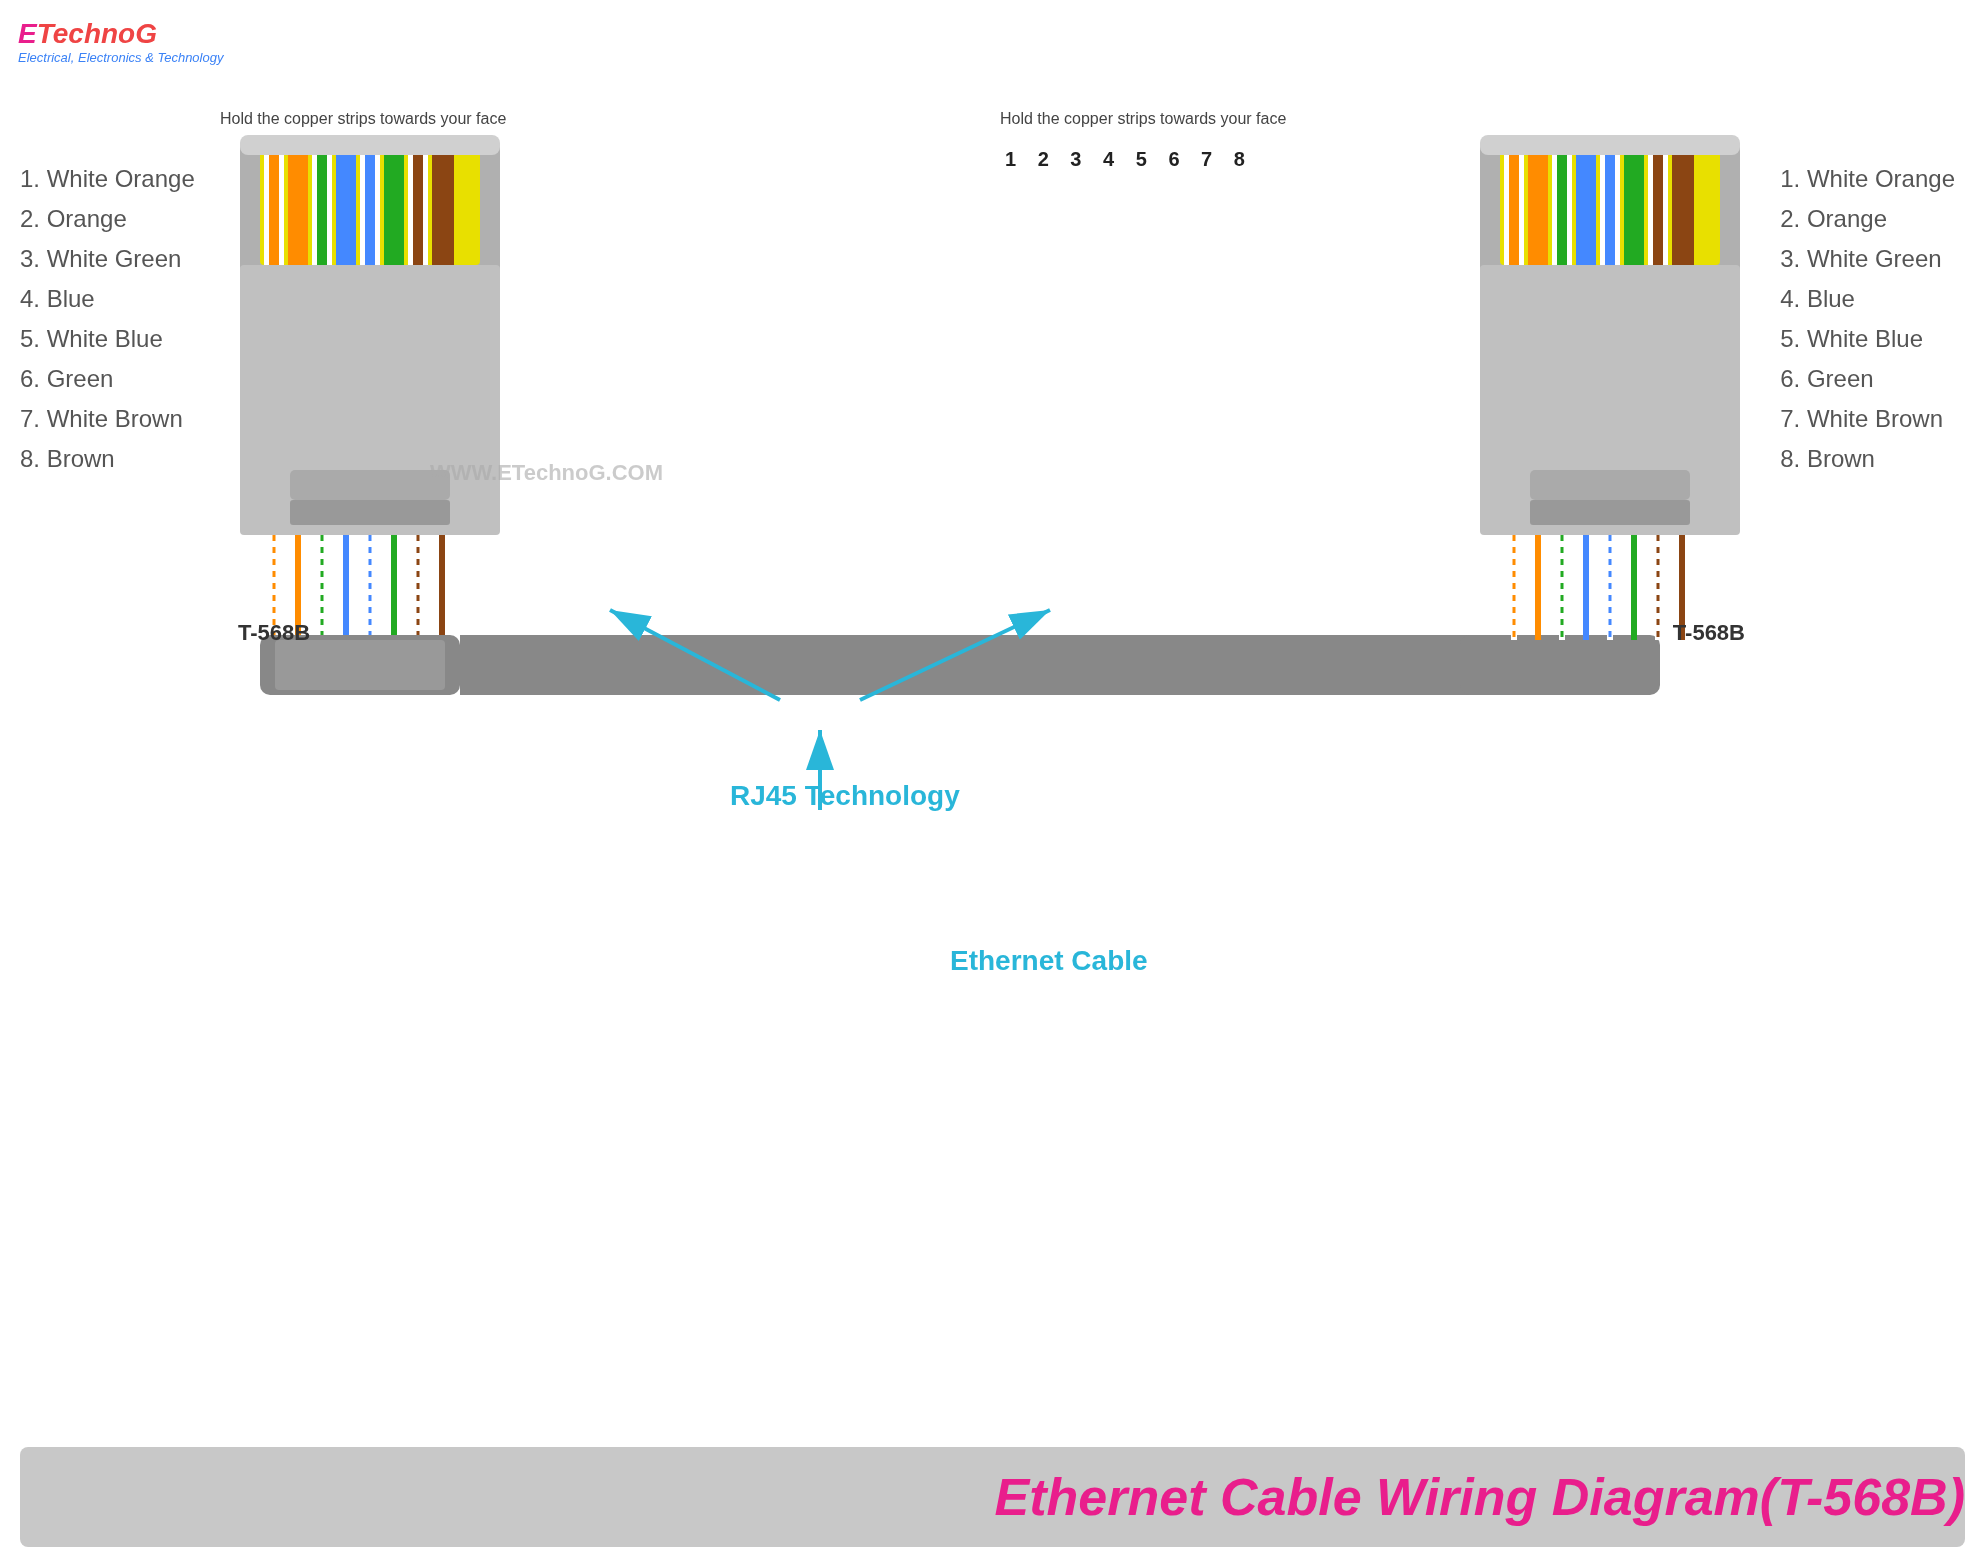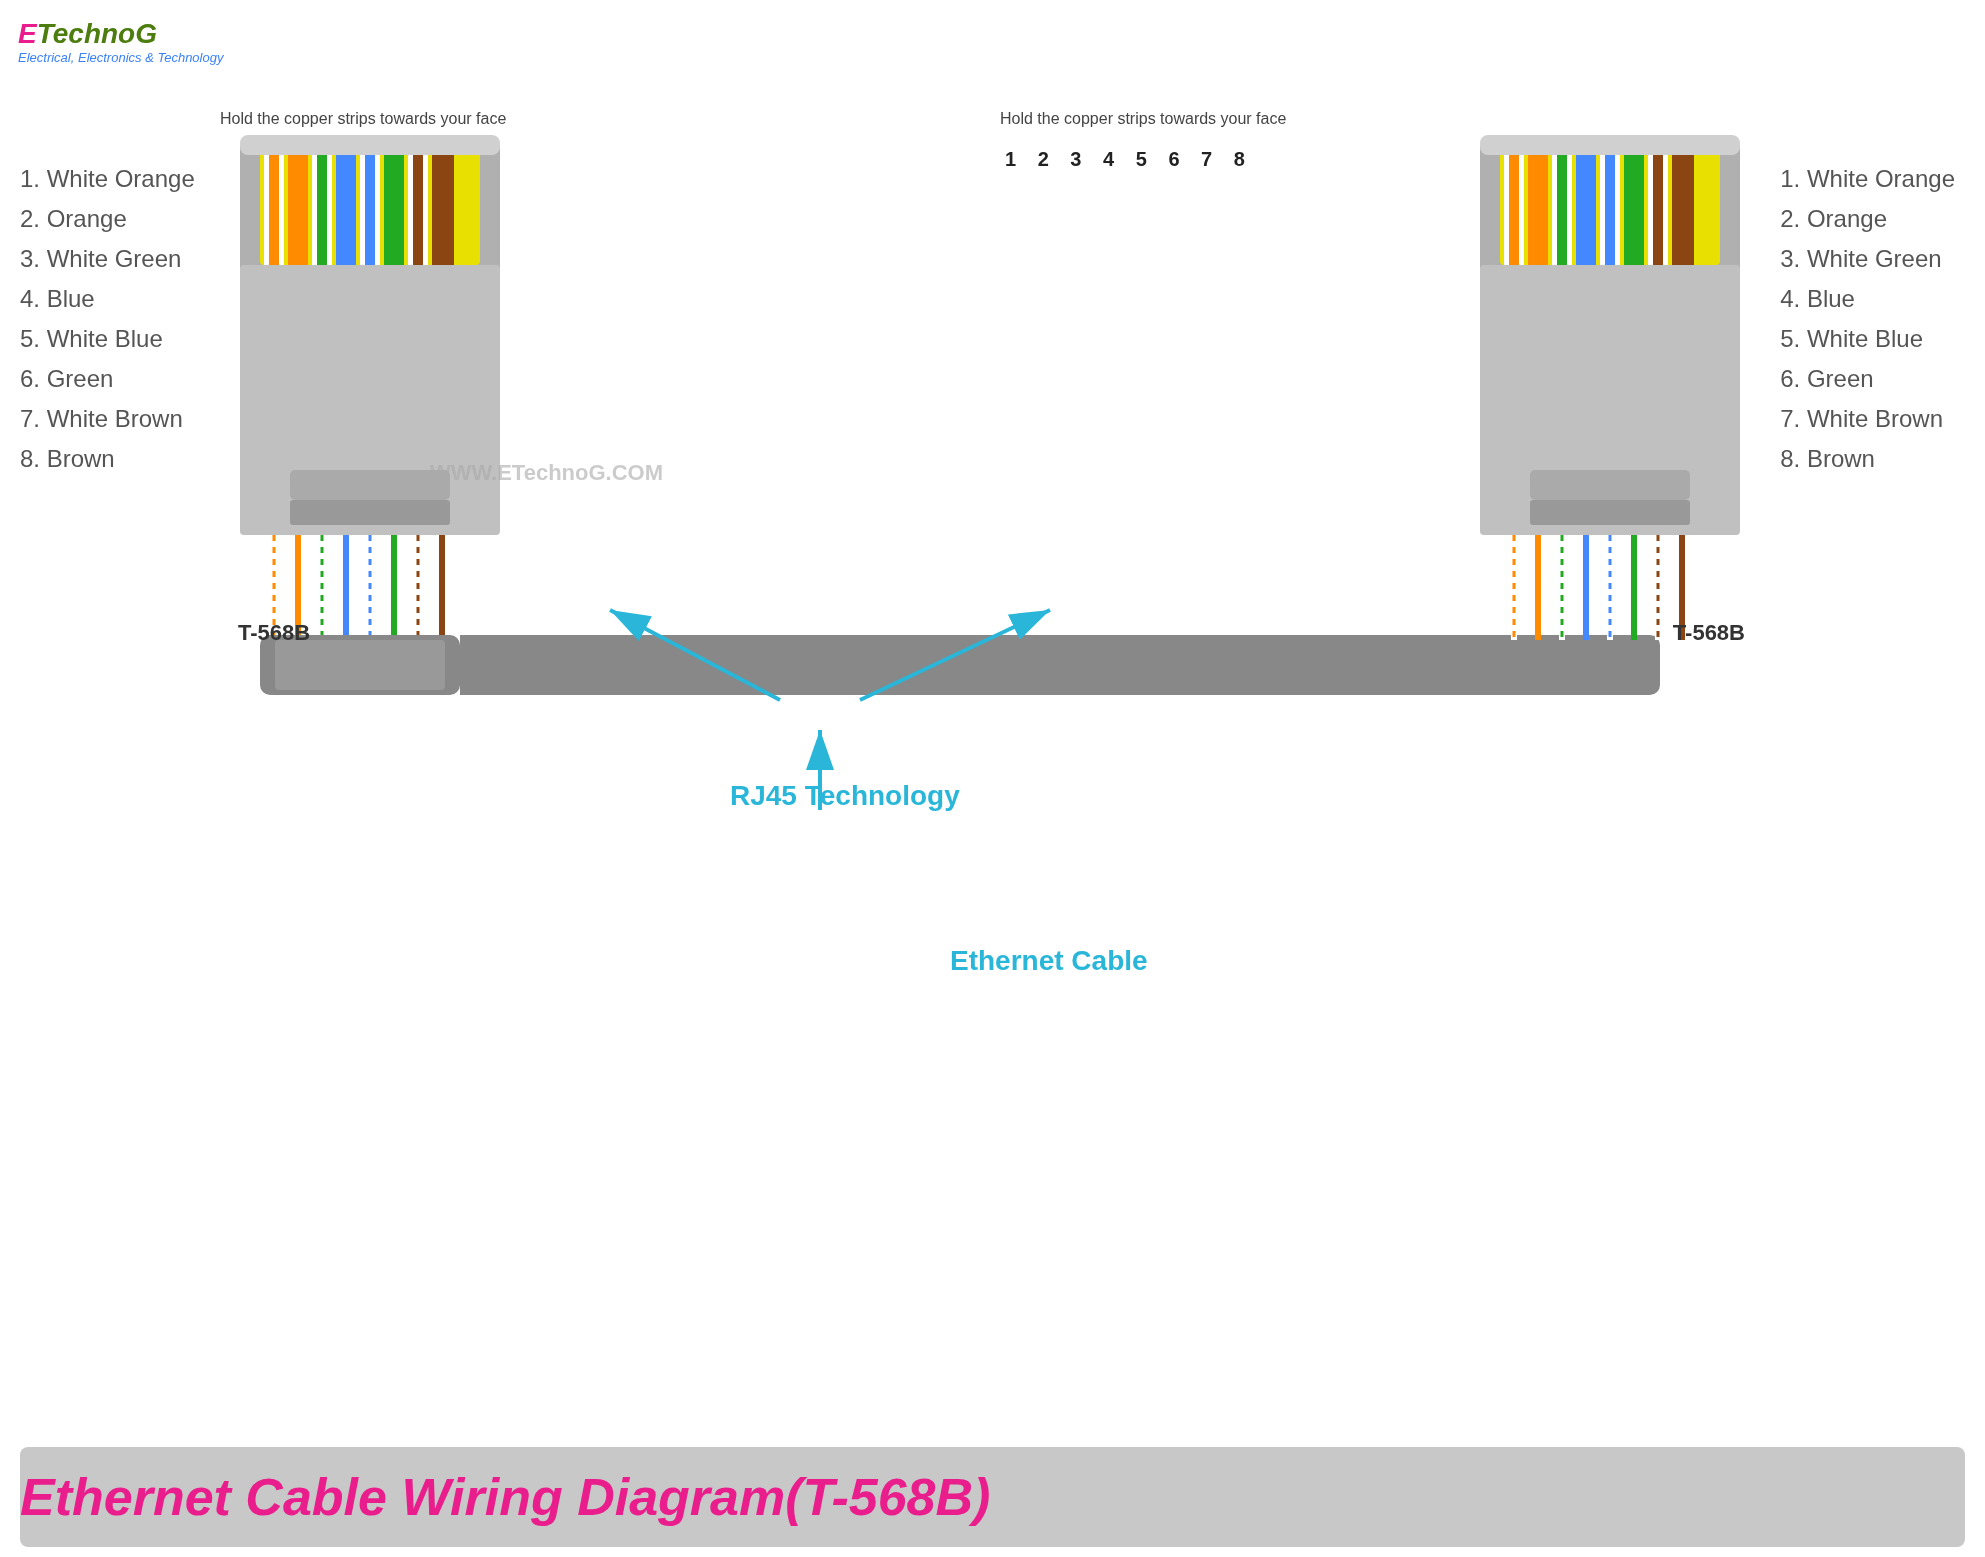--- a/index.html
+++ b/index.html
@@ -12,21 +12,21 @@
       overflow: hidden;
     }
 
     
     .logo-area {
       position: absolute;
       top: 18px;
       left: 18px;
     }
     .logo-e { color: #e91e8c; font-size: 28px; font-weight: bold; font-style: italic; }
-    .logo-technog { color: #4d7c0f; font-size: 28px; font-weight: bold; font-style: italic; }
+    .logo-technog { color: #ef4444; font-size: 28px; font-weight: bold; font-style: italic; }
     .logo-sub { color: #3b82f6; font-size: 13px; font-style: italic; }
 
     
     .pin-labels-left {
       position: absolute;
       left: 20px;
       top: 165px;
     }
     .pin-labels-left .pin-item {
       font-size: 24px;
@@ -142,21 +142,21 @@
     .footer {
       position: absolute;
       bottom: 10px;
       left: 20px;
       right: 20px;
       height: 100px;
       background: #c8c8c8;
       border-radius: 8px;
       display: flex;
       align-items: center;
-      justify-content: flex-start;
+      justify-content: flex-end;
       margin-top: 41px;
     }
     .footer-text {
       font-size: 52px;
       font-weight: bold;
       font-style: italic;
       color: #e91e8c;
     }
   </style>
 </head>

